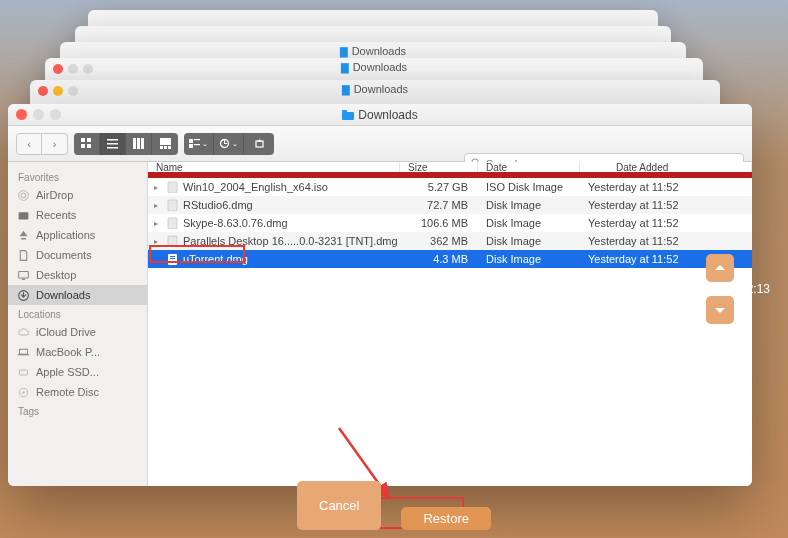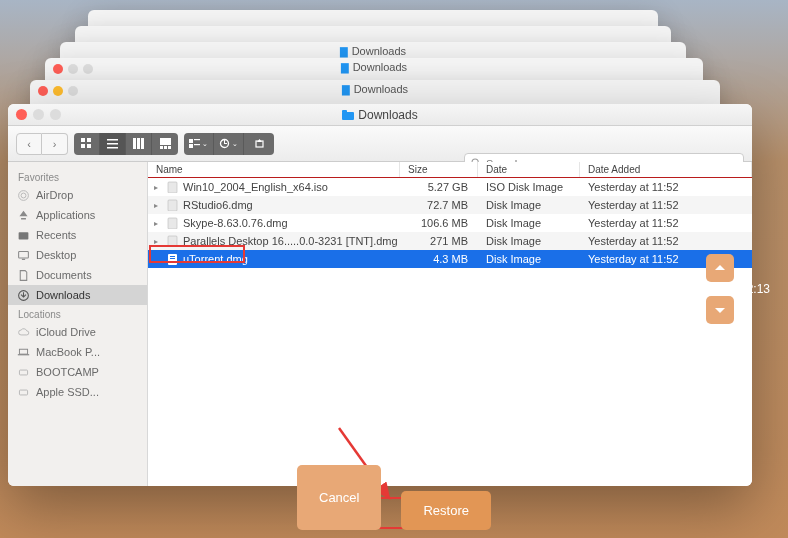--- a/index.html
+++ b/index.html
@@ -53,41 +53,41 @@
 .sb-head { color: #8a8a8a; font-size: 10px; padding: 4px 10px 2px; font-weight: 500; }
 .sb-item { padding: 2px 8px; display: flex; align-items: center; gap: 6px; color: #6a6a6a; cursor: default; height: 20px; }
 .sb-item.active { background: #d4d4d4; color: #333; font-weight: 500; }
 .sb-item .si { width: 14px; height: 14px; display: flex; align-items: center; justify-content: center; }
 .sb-item .si svg { fill: #8a8a8a; width: 13px; height: 13px; }
 .sb-item.active .si svg { fill: #555; }
 .tag-dot { width: 10px; height: 10px; border-radius: 50%; border: 1px solid #999; }
 .tag-dot.red { background: #ff5252; border-color: #ff5252; }
 
 .content { flex: 1; display: flex; flex-direction: column; }
-.cols { display: flex; height: 16px; background: #fff; border-bottom: 1px solid #b91c1c; font-size: 10px; color: #444; align-items: center; }
+.cols { display: flex; height: 16px; background: #fff; border-bottom: 6px solid #b91c1c; font-size: 10px; color: #444; align-items: center; }
 .cols > div { padding: 0 8px; border-right: 1px solid #e5e5e5; height: 100%; display: flex; align-items: center; }
 .c-name { width: 252px; }
 .c-size { width: 78px; }
 .c-kind { width: 102px; }
-.c-date { flex: 1; border-right: none; }
+.c-date { flex: 1; border-right: none; margin-left: 28px; }
 
 .rows { flex: 1; background: #fff; overflow: auto; }
 .row { display: flex; height: 18px; font-size: 11px; color: #444; align-items: center; }
 .row:nth-child(even) { background: #f5f5f5; }
 .row.sel { background: #1a6fe8; color: #fff; }
 .row .rn { width: 252px; display: flex; align-items: center; gap: 4px; padding-left: 18px; position: relative; }
 .row .rn .tri { position: absolute; left: 6px; font-size: 8px; color: #888; }
 .row .rn .fic { width: 13px; height: 13px; display: flex; align-items: center; justify-content: center; }
 .row .rs { width: 78px; text-align: right; padding-right: 10px; }
 .row .rk { width: 102px; padding-left: 8px; }
 .row .rd { flex: 1; padding-left: 8px; }
 .hl { border: 2px solid #e53935; position: absolute; pointer-events: none; }
 
 .btn-bar { position: absolute; bottom: 8px; left: 50%; transform: translateX(-50%); display: flex; gap: 20px; }
-.mac-btn { padding: 12px 22px; border-radius: 5px; font-size: 13px; color: #fff; background: #e8a876; border: none; cursor: pointer; }
+.mac-btn { padding: 4px 22px; border-radius: 5px; font-size: 13px; color: #fff; background: #e8a876; border: none; cursor: pointer; }
 .mac-btn.restore { background: #e29655; font-weight: 500; margin-top: 26px; }
 
 .time-nav { position: absolute; right: 18px; top: 254px; display: flex; flex-direction: column; align-items: center; gap: 0; }
 .time-nav .tn { width: 28px; height: 28px; background: #e8a876; border-radius: 5px; display: flex; align-items: center; justify-content: center; cursor: pointer; }
 .time-nav .tn svg { fill: #fff; width: 12px; height: 12px; }
 .time-label { font-size: 12px; color: #fff; white-space: nowrap; }
 
 .arrow { position: absolute; pointer-events: none; }
 </style>
 </head>
@@ -219,50 +219,50 @@
             <svg viewBox="0 0 16 16">
               <circle cx="8" cy="8" r="3" fill="none" stroke="#b8b8b8" stroke-width="1.2"></circle>
               <circle cx="8" cy="8" r="6" fill="none" stroke="#b8b8b8" stroke-width="1.2"></circle>
             </svg>
           </span>
           <span>AirDrop</span>
         </div>
       <div class="sb-item">
           <span class="si">
             <svg viewBox="0 0 16 16">
+              <rect x="2" y="4" width="12" height="9" rx="1" fill="#777"></rect>
+            </svg>
+          </span>
+          <span>Recents</span>
+        </div>
+      <div class="sb-item">
+          <span class="si">
+            <svg viewBox="0 0 16 16">
               <path d="M8 2 L3 9 L13 9 Z M5 11 h6 v2 h-6 Z" fill="#8a8a8a"></path>
             </svg>
           </span>
           <span>Applications</span>
         </div>
       <div class="sb-item">
           <span class="si">
             <svg viewBox="0 0 16 16">
-              <rect x="2" y="4" width="12" height="9" rx="1" fill="#777"></rect>
-            </svg>
-          </span>
-          <span>Recents</span>
+              <path d="M4 2 h6 l2 2 v10 h-8 Z" fill="none" stroke="#8a8a8a" stroke-width="1.3"></path>
+            </svg>
+          </span>
+          <span>Documents</span>
         </div>
       <div class="sb-item">
           <span class="si">
             <svg viewBox="0 0 16 16">
               <rect x="2" y="3" width="12" height="8" rx="1" fill="none" stroke="#8a8a8a" stroke-width="1.3"></rect>
               <rect x="6" y="12" width="4" height="1.5" fill="#8a8a8a"></rect>
             </svg>
           </span>
           <span>Desktop</span>
         </div>
-      <div class="sb-item">
-          <span class="si">
-            <svg viewBox="0 0 16 16">
-              <path d="M4 2 h6 l2 2 v10 h-8 Z" fill="none" stroke="#8a8a8a" stroke-width="1.3"></path>
-            </svg>
-          </span>
-          <span>Documents</span>
-        </div>
       <div class="sb-item active">
           <span class="si">
             <svg viewBox="0 0 16 16">
               <circle cx="8" cy="8" r="6" fill="none" stroke="#555" stroke-width="1.3"></circle>
               <path d="M8 4 v5 M5 7 l3 3 l3 -3" fill="none" stroke="#555" stroke-width="1.3"></path>
             </svg>
           </span>
           <span>Downloads</span>
         </div>
 
@@ -283,31 +283,33 @@
             </svg>
           </span>
           <span>MacBook P...</span>
         </div>
       <div class="sb-item">
           <span class="si">
             <svg viewBox="0 0 16 16">
               <rect x="3" y="5" width="10" height="6" rx="1" fill="none" stroke="#b8b8b8" stroke-width="1.2"></rect>
             </svg>
           </span>
-          <span>BOOTCAMP</span>
-        </div>
-      <div class="sb-item">
-          <span class="si">
-            <svg viewBox="0 0 16 16">
-              <rect x="3" y="5" width="10" height="6" rx="1" fill="none" stroke="#b8b8b8" stroke-width="1.2"></rect>
-            </svg>
-          </span>
           <span>Apple SSD...</span>
         </div>
-
+      <div class="sb-item">
+          <span class="si">
+            <svg viewBox="0 0 16 16">
+              <circle cx="8" cy="8" r="5" fill="none" stroke="#b8b8b8" stroke-width="1.2"></circle>
+              <circle cx="8" cy="8" r="1.5" fill="#b8b8b8"></circle>
+            </svg>
+          </span>
+          <span>Remote Disc</span>
+        </div>
+
+      <div class="sb-head">Tags</div>
     </div>
 
     <div class="content">
       <div class="cols">
         <div class="c-name">Name</div>
         <div class="c-size">Size</div>
         <div class="c-kind">Date</div>
         <div class="c-date">Date Added</div>
       </div>
       <div class="rows" id="rows">
@@ -356,21 +358,21 @@
           <div class="row">
             <div class="rn">
               <span class="tri">▸</span>
               <span class="fic">
                 <svg width="12" height="12">
                   <rect x="1" y="1" width="9" height="11" rx="1" fill="#e8e8e8" stroke="#bbb" stroke-width="0.6"></rect>
                 </svg>
               </span>
               <span>Parallels Desktop 16.....0.0-3231 [TNT].dmg</span>
             </div>
-            <div class="rs">271 MB</div>
+            <div class="rs">362 MB</div>
             <div class="rk">Disk Image</div>
             <div class="rd">Yesterday at 11:52</div>
           </div>
           <div class="row sel">
             <div class="rn">
               <span class="fic">
                 <svg width="12" height="12">
                   <rect x="1" y="1" width="9" height="11" rx="1" fill="#fff"></rect>
                   <rect x="3" y="3" width="5" height="1" fill="#1a6fe8"></rect>
                   <rect x="3" y="5" width="5" height="1" fill="#1a6fe8"></rect>

